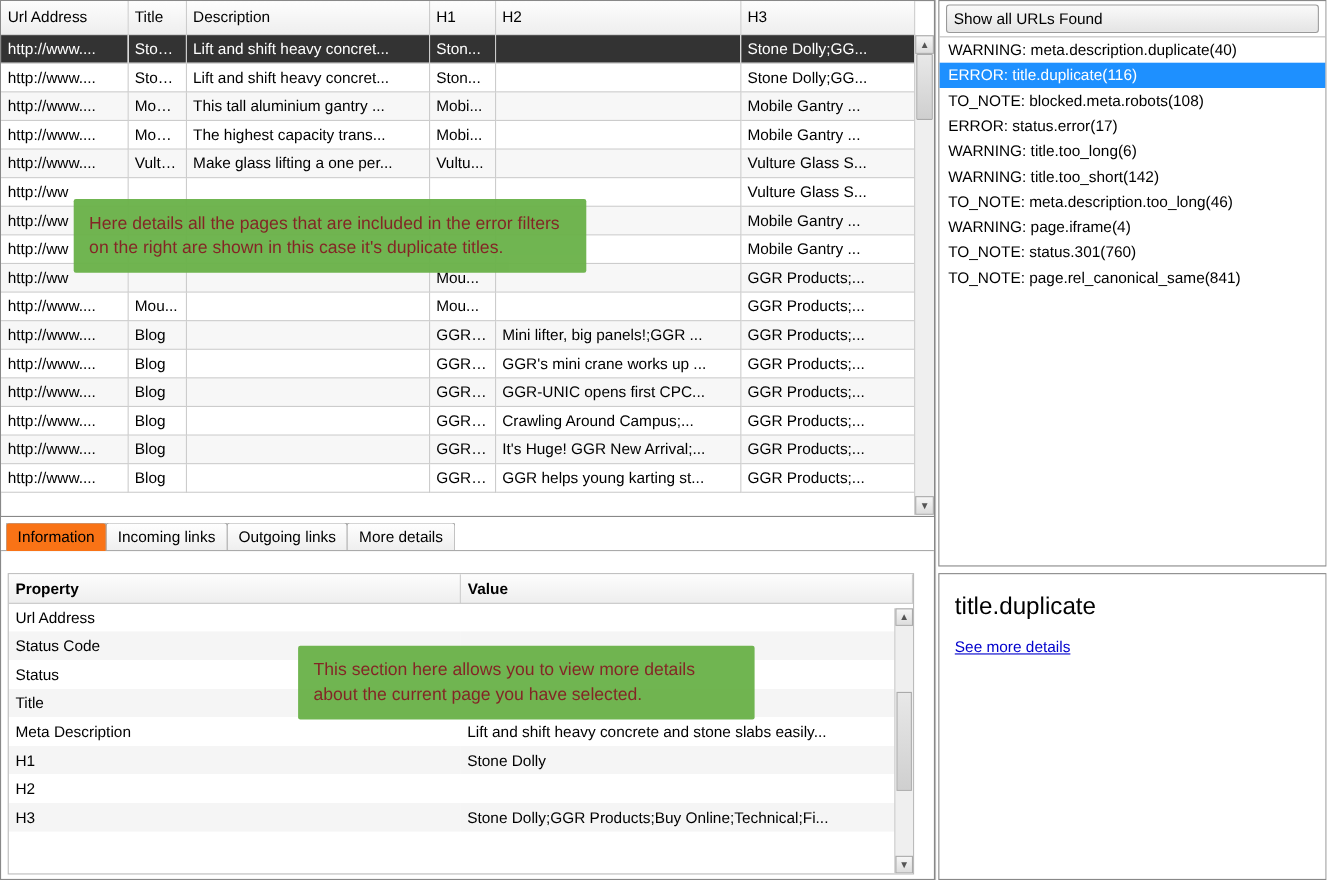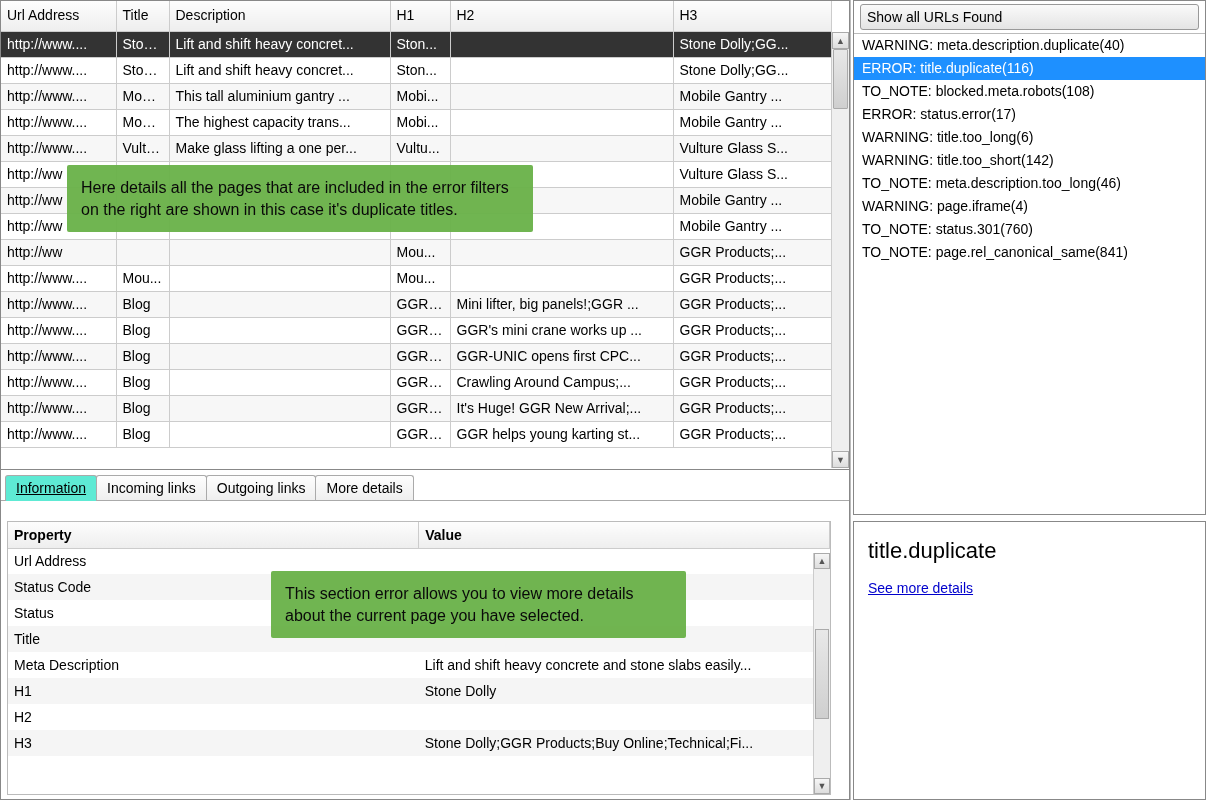--- a/index.html
+++ b/index.html
@@ -113,23 +113,22 @@
     border-bottom: none;
     margin-right: -1px;
     background: linear-gradient(#fefefe,#eee);
     font-size: 14px;
     border-top-left-radius: 3px;
     border-top-right-radius: 3px;
     position: relative;
     top: 1px;
   }
   .tab.active {
-    background: #5eead4;
+    background: #f97316;
     z-index: 2;
-    text-decoration: underline;
   }
   .tab-body {
     flex:1;
     border-top: 1px solid #aaa;
     position: relative;
   }
   .prop-table-wrap {
     position: absolute;
     top: 20px; left: 6px; right: 18px; bottom: 4px;
     border: 1px solid #bbb;
@@ -221,28 +220,29 @@
   }
   .rb-link {
     color: #0000cc;
     text-decoration: underline;
     font-size: 14px;
   }
   
   .callout {
     position: absolute;
     background: #6bb24a;
-    color: #000000;
+    color: #7f1d1d;
     font-size: 16px;
     line-height: 1.35;
     padding: 12px 14px;
     border-radius: 2px;
     box-shadow: 0 0 0 0;
     z-index: 10;
     opacity: 0.96;
+    margin-top: 16px;
   }
 </style>
 </head>
 <body>
 
 <div class="app">
 
   <div class="left">
 
     <div class="url-table-wrap">
@@ -460,21 +460,21 @@
                 </tr>
               </tbody>
           </table>
           <div class="prop-scroll">
             <div class="arrow">▲</div>
             <div class="thumb" style="height:90px;margin-top:60px"></div>
             <div class="arrow" style="position:absolute;bottom:0;left:0;right:0">▼</div>
           </div>
         </div>
 
-        <div class="callout" style="left:270px; top:70px; width:415px">This section error allows you to view more details about the current page you have selected.</div>
+        <div class="callout" style="left:270px; top:70px; width:415px">This section here allows you to view more details about the current page you have selected.</div>
       </div>
     </div>
   </div>
 
   <div class="right">
     <div class="right-top">
       <div class="show-all-btn">Show all URLs Found</div>
       <div class="filter-list" id="filter-list">
           <div class="filter-item">WARNING: meta.description.duplicate(40)</div>
           <div class="filter-item selected">ERROR: title.duplicate(116)</div>

